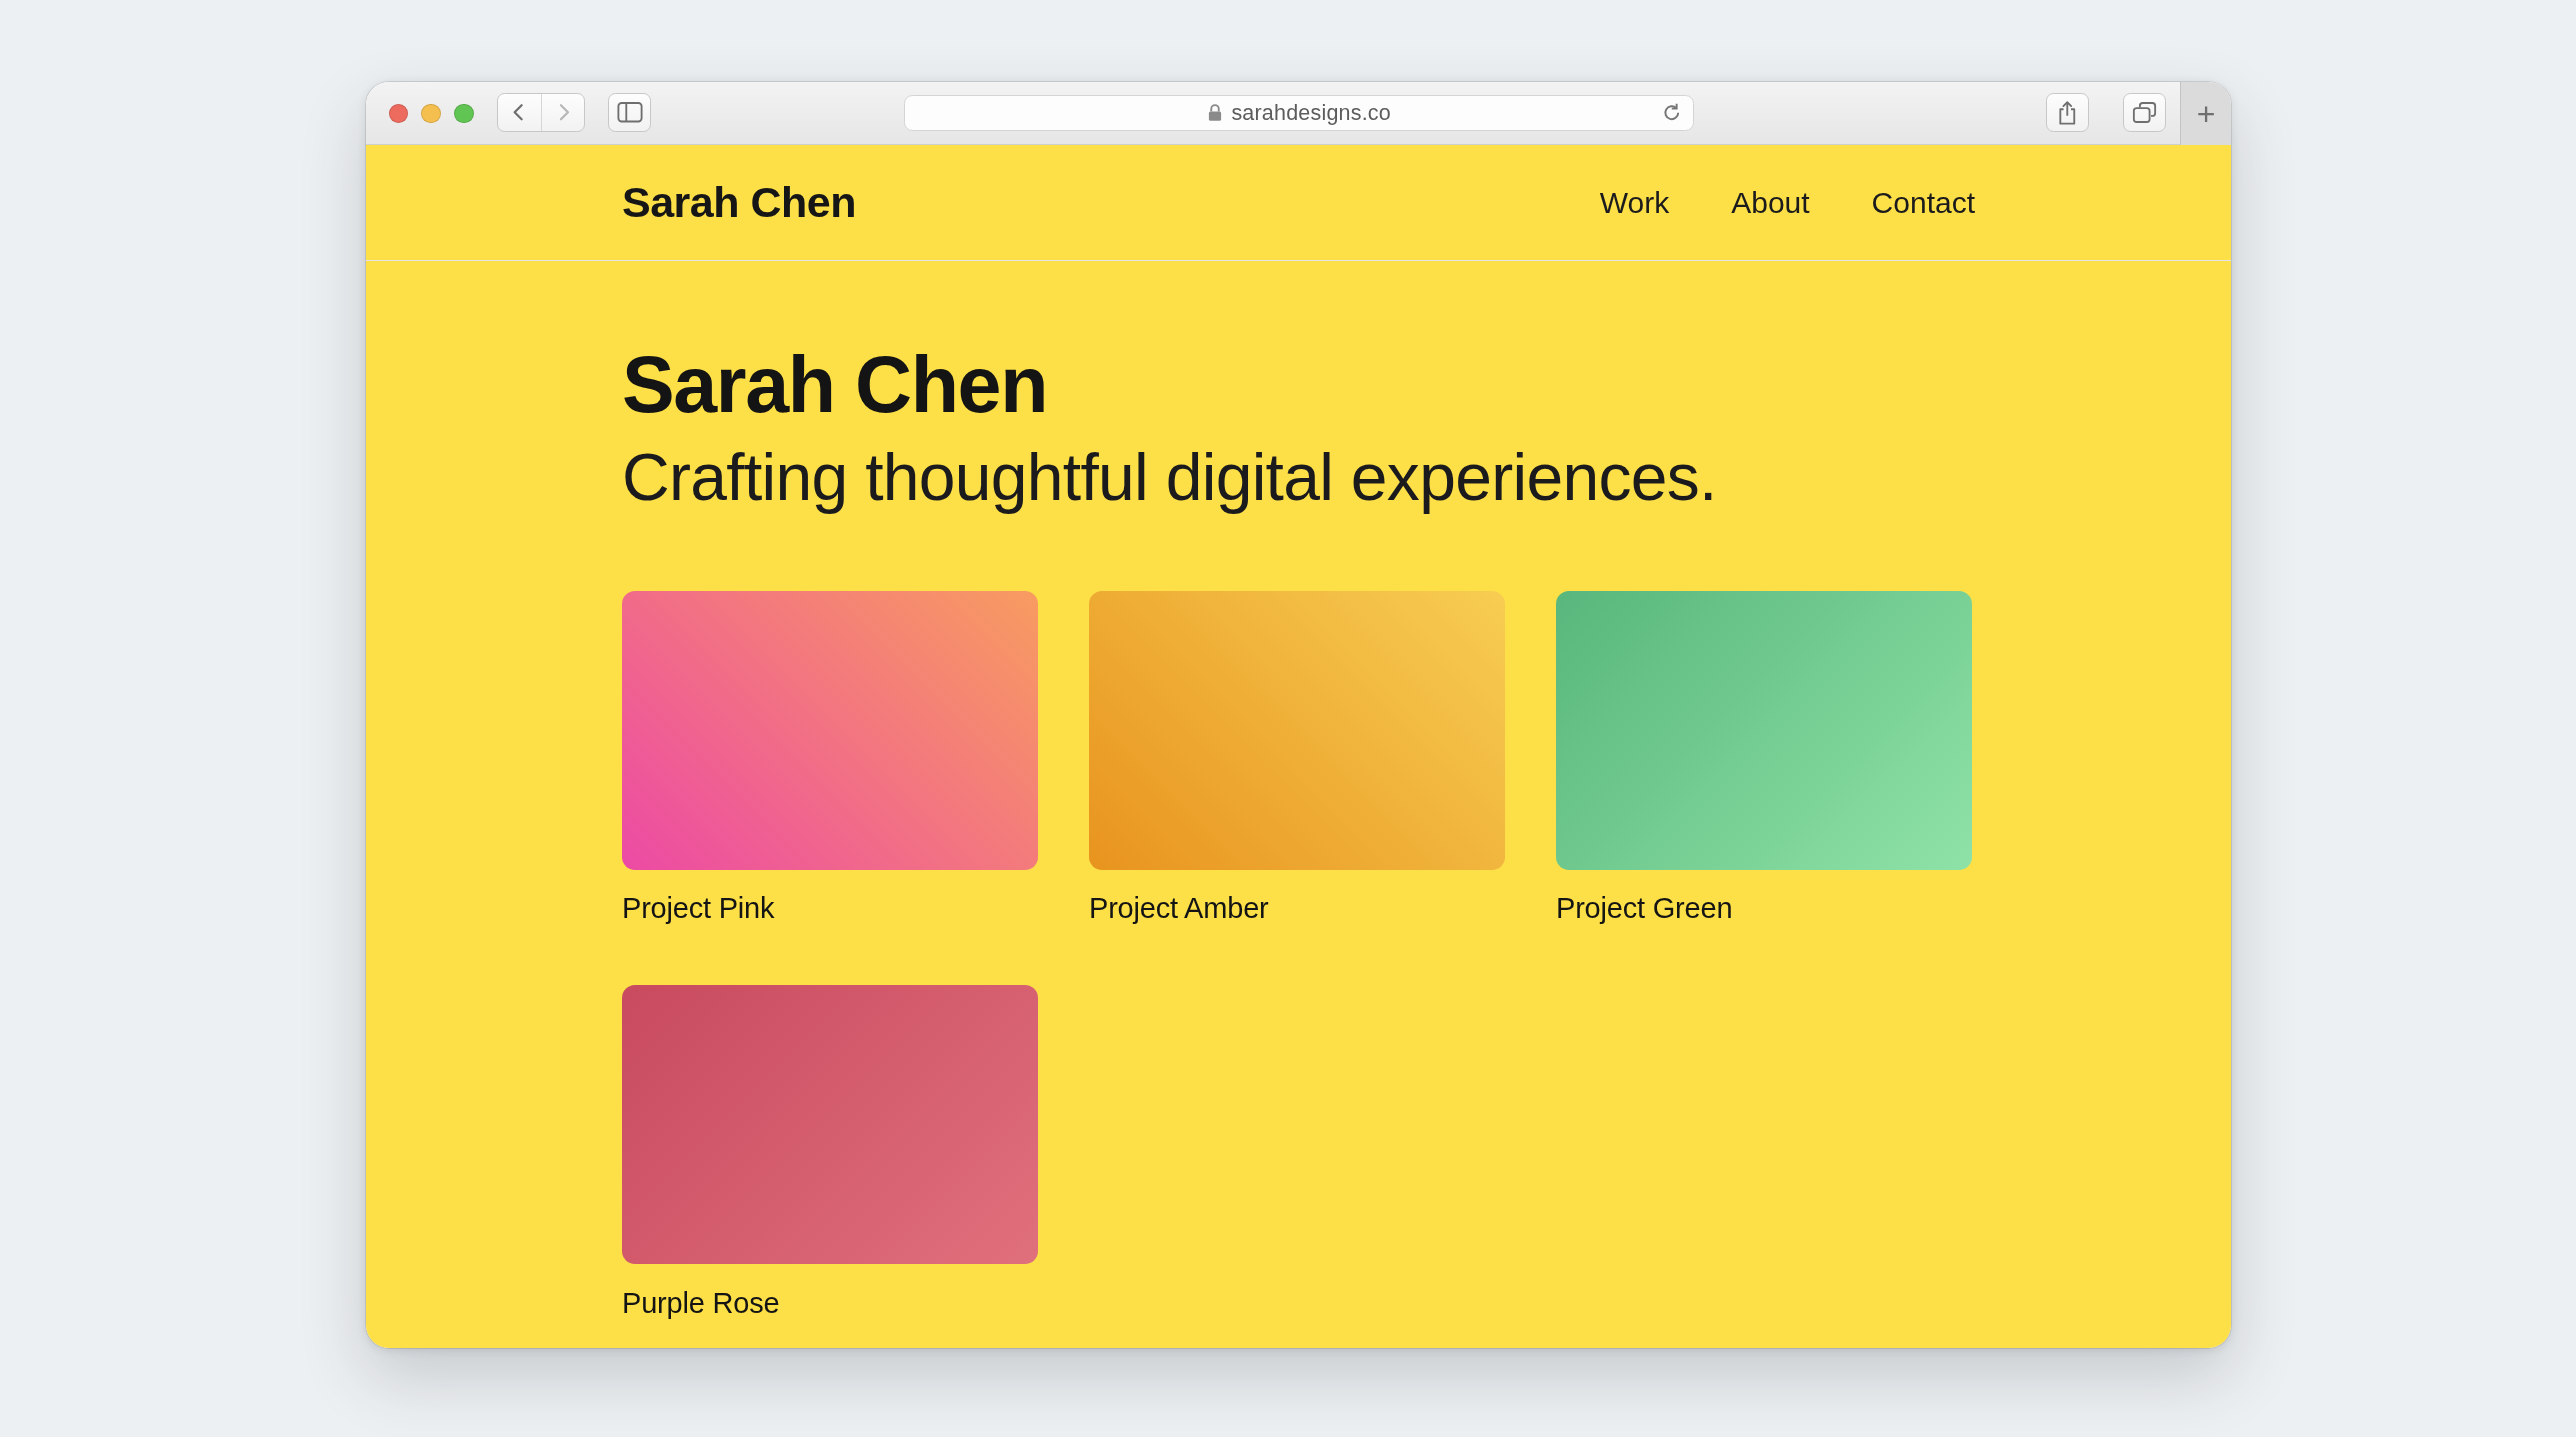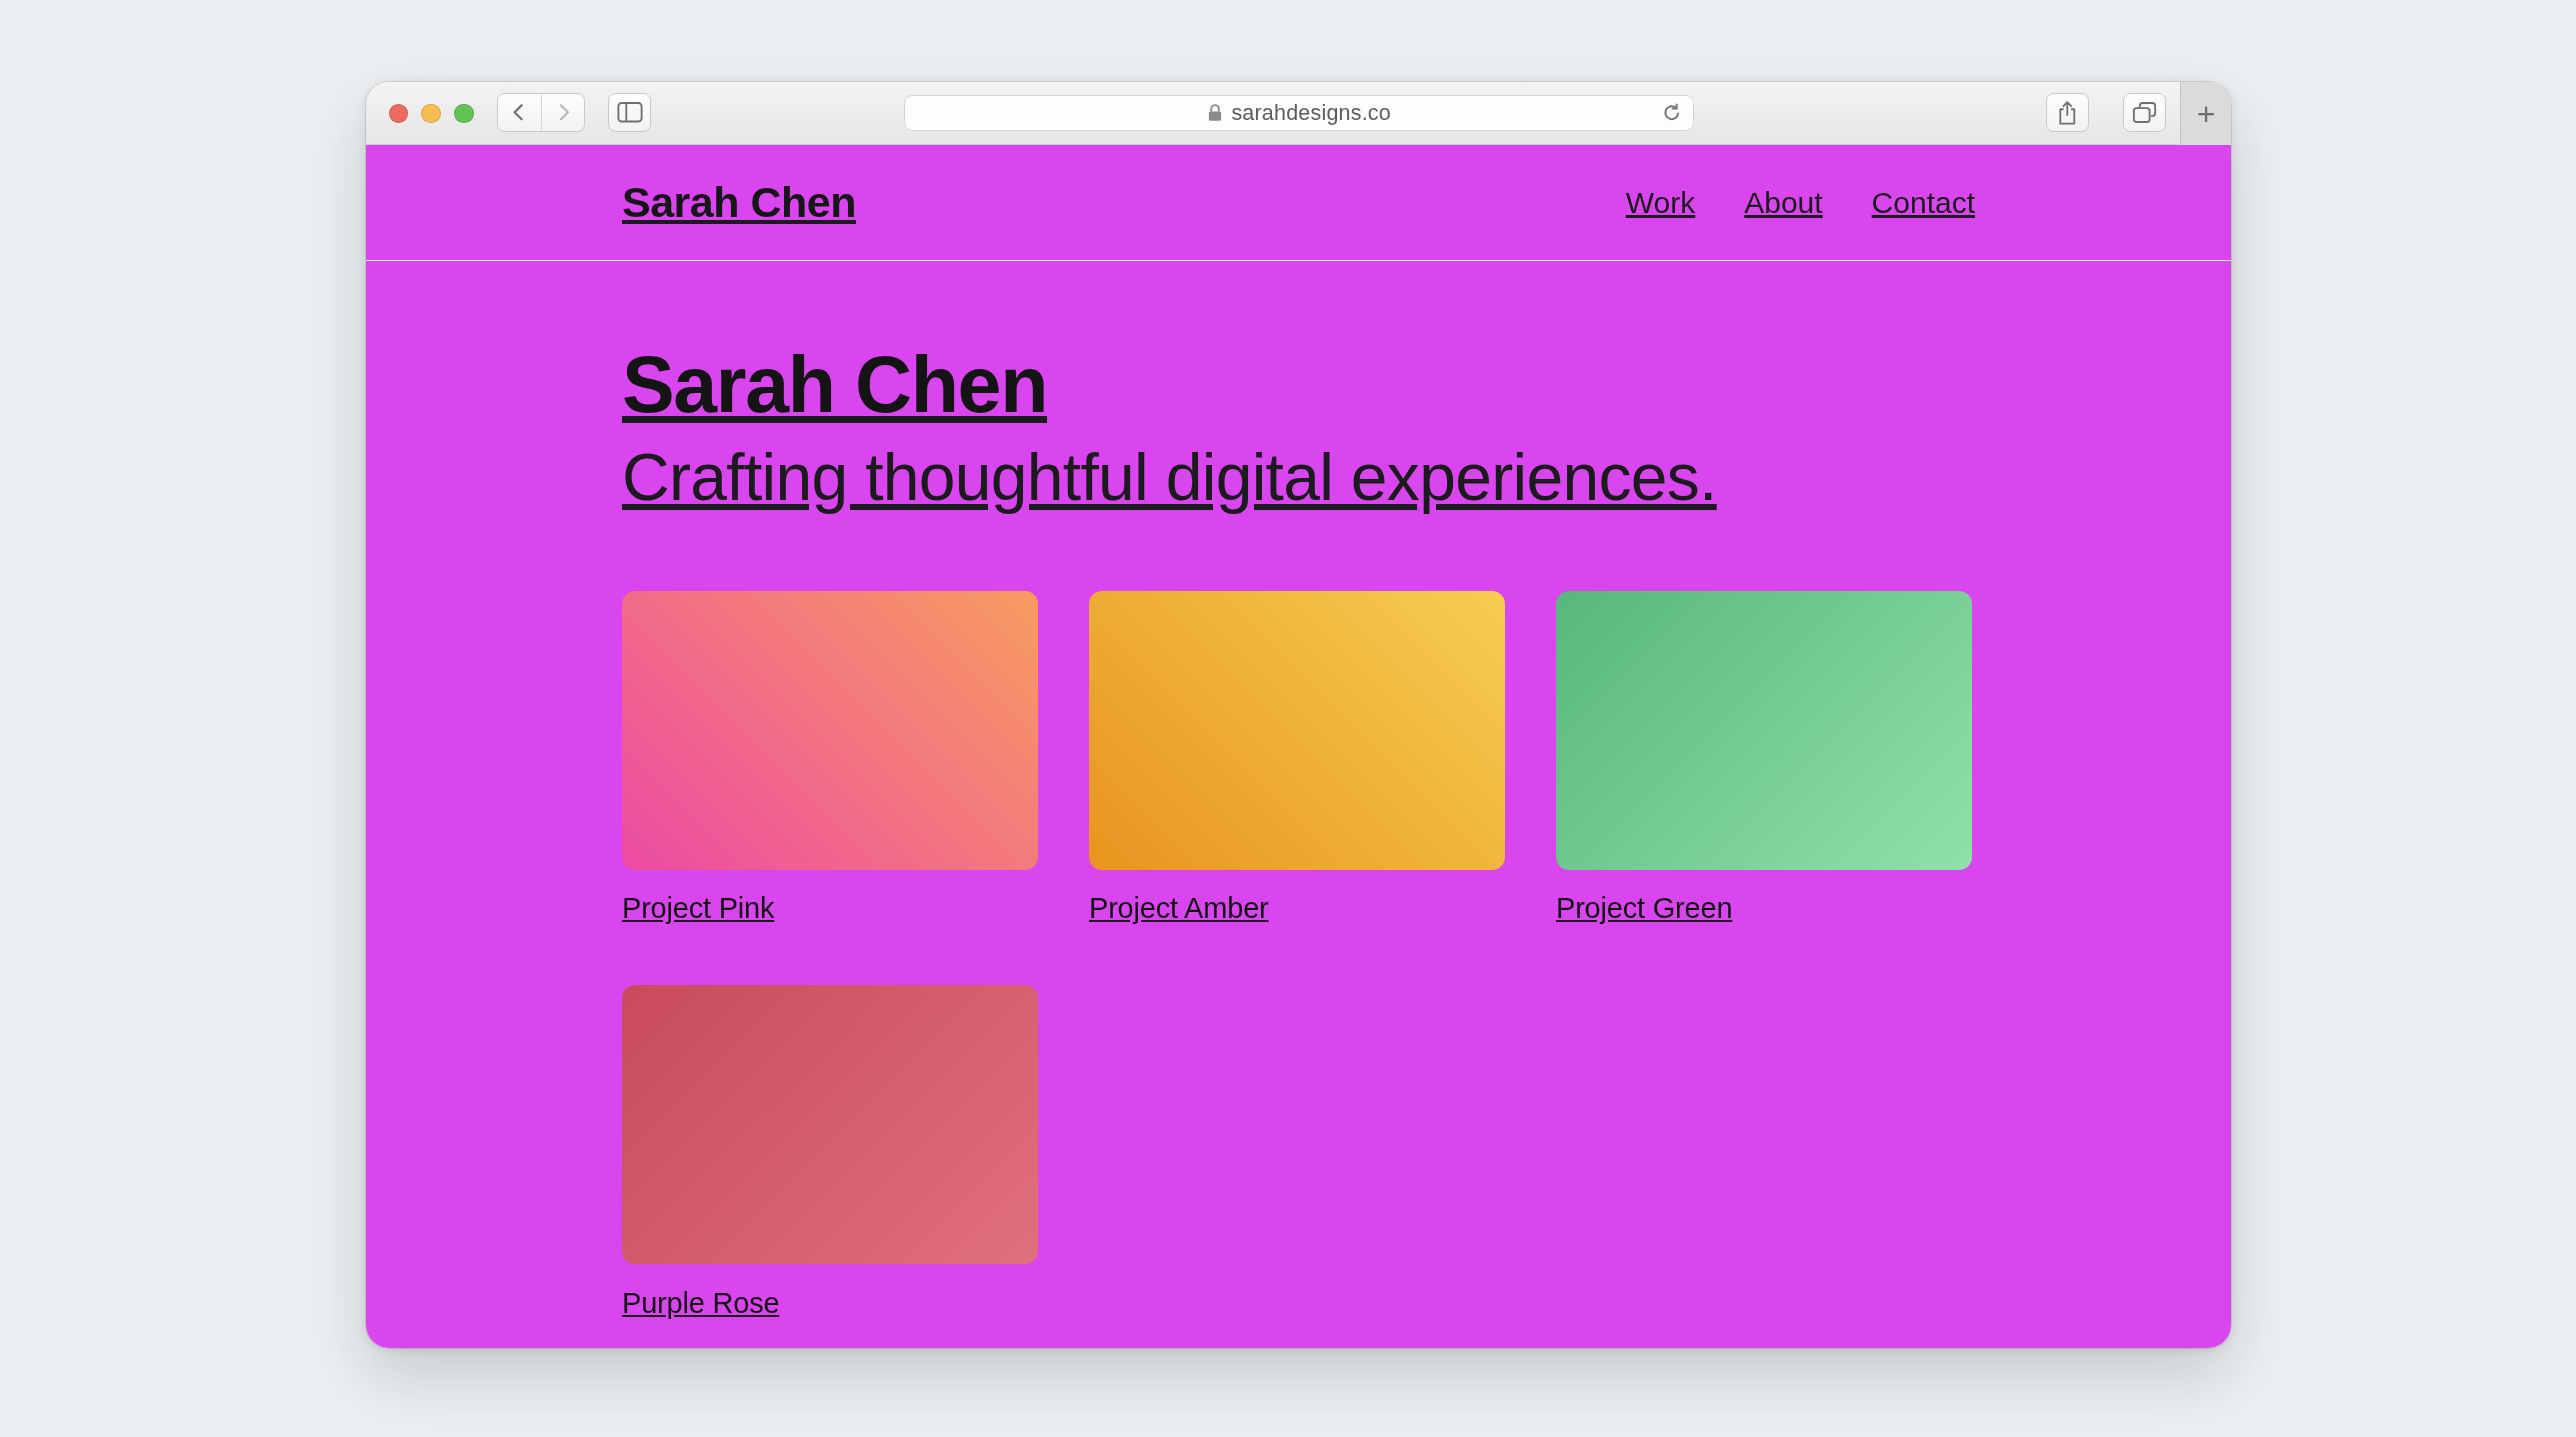--- a/index.html
+++ b/index.html
@@ -88,30 +88,30 @@
     border-top-right-radius: 15px;
     display: flex; align-items: center; justify-content: center;
   }
   .newtab-btn {
     border: none; background: transparent;
     font-size: 32px; line-height: 1; color: #6f6f6f;
     font-weight: 300; cursor: default;
   }
 
   
-  .page { height: calc(100% - 63px); background: #d946ef; overflow: hidden; text-decoration: underline; }
+  .page { height: calc(100% - 63px); background: #fde047; overflow: hidden; }
 
   .site-header {
     height: 116px;
     padding: 0 256px;
     display: flex; align-items: center; justify-content: space-between;
     border-bottom: 0.9px solid #e4e4e6;
   }
   .logo { font-size: 43px; font-weight: 600; letter-spacing: -0.5px; color: #161617; }
-  .site-nav { display: flex; gap: 49px; }
+  .site-nav { display: flex; gap: 62px; }
   .site-nav a {
     font-size: 30px; color: #1b1b1d; text-decoration: none; cursor: default;
   }
 
   main { padding: 0 256px; }
   .hero-title {
     margin-top: 81px;
     font-size: 79px; font-weight: 600; letter-spacing: -1.4px; color: #141415;
     line-height: 1.1;
   }

